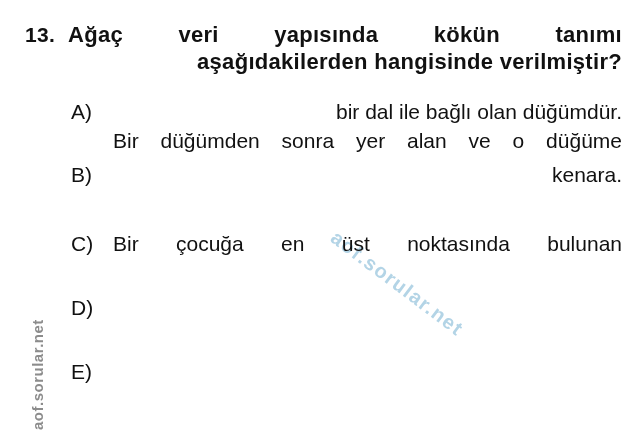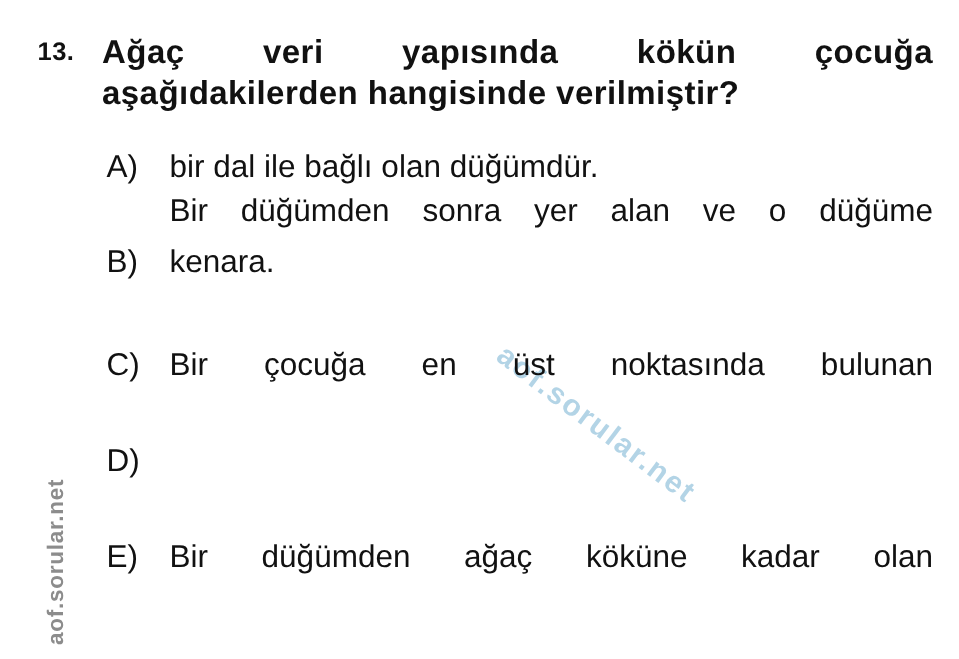--- a/index.html
+++ b/index.html
@@ -10,21 +10,21 @@
     background: var(--background, #ffffff);
     font-family: "Liberation Sans", sans-serif;
     color: var(--text, #111111);
     overflow: hidden;
   }
   
   .qnum {
     position: absolute;
     left: 25px;
     top: 21px;
-    font-size: 17px;
+    font-size: 21px;
     font-weight: bold;
     line-height: 27px;
     letter-spacing: 0.3px;
     z-index: 2;
   }
   .qtext {
     position: absolute;
     left: 68px;
     top: 21px;
     width: 554px;
@@ -45,21 +45,21 @@
   }
   .opt .letter {
     position: absolute;
     left: 0;
     top: 0;
   }
   .opt .text {
     margin-left: 42px;
     width: 509px;
   }
-  .line { text-align: left; white-space: nowrap; }
+  .line { text-align: right; white-space: nowrap; }
   .line.j {
     text-align: justify;
     text-align-last: justify;
     white-space: normal;
     word-break: keep-all;
   }
   .opt-a { top: 97px;  }
   .opt-b { top: 160px; }
   .opt-c { top: 229px; }
   .opt-d { top: 293px; }
@@ -96,21 +96,21 @@
 <body>
 
 <div class="page">
 
   <div class="wm-diag">aof.sorular.net</div>
   <div class="wm-side">aof.sorular.net</div>
 
   <div class="qnum">13.</div>
 
   <div class="qtext">
-    <div class="line j">Ağaç veri yapısında kökün çocuğa</div>
+    <div class="line j">Ağaç veri yapısında kökün tanımı</div>
     <div class="line">aşağıdakilerden hangisinde verilmiştir?</div>
   </div>
 
   <div class="opt opt-a">
     <span class="letter">A)</span>
     <div class="text">
       <div class="line">bir dal ile bağlı olan düğümdür.</div>
       <div class="line j">Bir düğümden sonra yer alan ve o düğüme</div>
     </div>
   </div>
@@ -131,17 +131,16 @@
 
   <div class="opt opt-d">
     <span class="letter">D)</span>
     <div class="text">
     </div>
   </div>
 
   <div class="opt opt-e">
     <span class="letter">E)</span>
     <div class="text">
-      <div class="line j">Bir düğümden ağaç köküne kadar olan</div>
     </div>
   </div>
 
 </div>
 
 </body></html>

